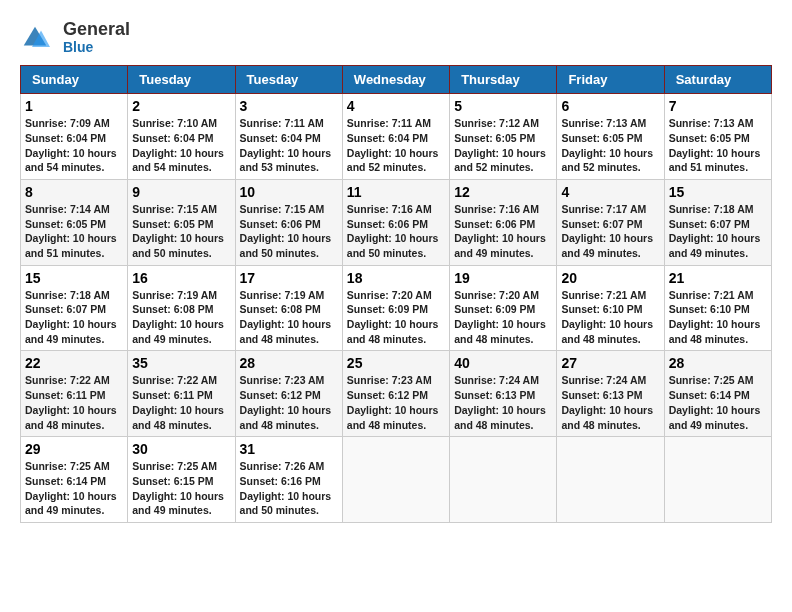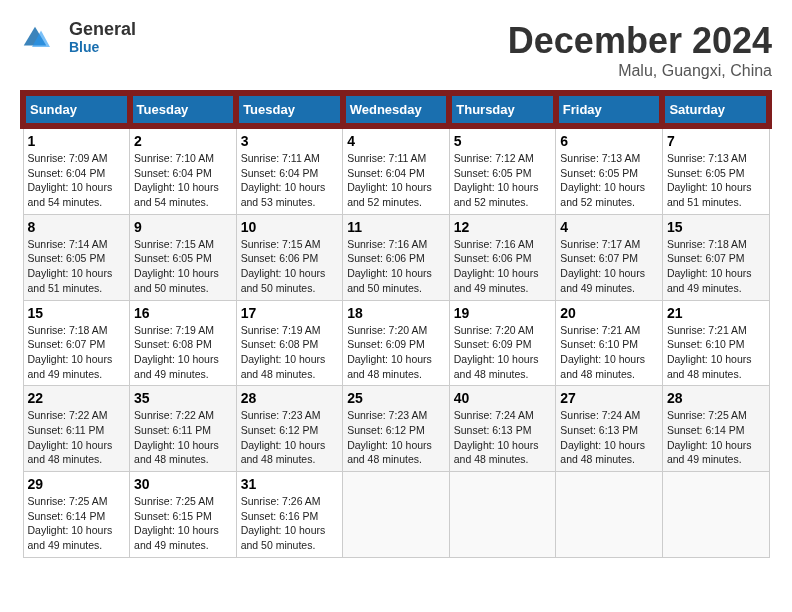--- a/index.html
+++ b/index.html
@@ -12,21 +12,21 @@
     }
     .header {
       display: flex;
       justify-content: space-between;
       align-items: flex-start;
       margin-bottom: 10px;
     }
     .logo {
       display: flex;
       align-items: center;
-      gap: 19px;
+      gap: 13px;
     }
     .logo-text {
       display: flex;
       flex-direction: column;
       line-height: 1.1;
     }
     .logo-general {
       font-size: 18px;
       font-weight: bold;
       color: #333;
@@ -53,25 +53,25 @@
       color: #555;
     }
     .calendar {
       width: 100%;
       border-collapse: collapse;
       font-size: 11px;
     }
     .calendar th {
       background: #1a6faf;
       color: #fff;
-      padding: 6px 4px;
+      padding: 6px 11px;
       text-align: left;
       font-size: 13px;
       font-weight: bold;
-      border: 6px solid #7f1d1d;
+      border: 1px solid #7f1d1d;
     }
     .calendar td {
       border: 1px solid #ccc;
       vertical-align: top;
       padding: 4px;
       width: calc(100% / 7);
       min-height: 80px;
     }
     .calendar tr:nth-child(even) td {
       background: #f5f5f5;
@@ -82,43 +82,40 @@
     .day-num {
       font-size: 14px;
       font-weight: bold;
       display: block;
       margin-bottom: 2px;
     }
     .day-detail {
       font-size: 10.5px;
       color: #222;
       line-height: 1.4;
+      font-weight: bold;
     }
     .empty-cell {
       background: #f9f9f9 !important;
     }
   </style>
 </head>
 <body>
 
 <div class="header">
   <div class="logo">
     <svg class="logo-icon" viewBox="0 0 40 40" xmlns="http://www.w3.org/2000/svg">
       <polygon points="20,5 35,30 5,30" fill="#1a6faf" opacity="0.85"></polygon>
       <polygon points="28,10 40,32 16,32" fill="#2196F3" opacity="0.6"></polygon>
     </svg>
     <div class="logo-text">
       <span class="logo-general">General</span>
       <span class="logo-blue">Blue</span>
     </div>
   </div>
-  <div class="title-block">
-    <div class="month-title">December 2024</div>
-    <div class="location">Malu, Guangxi, China</div>
-  </div>
 </div>
 
 <table class="calendar">
   <thead>
     <tr>
     <th>Sunday</th>
         <th>Tuesday</th>
         <th>Tuesday</th>
         <th>Wednesday</th>
         <th>Thursday</th>

